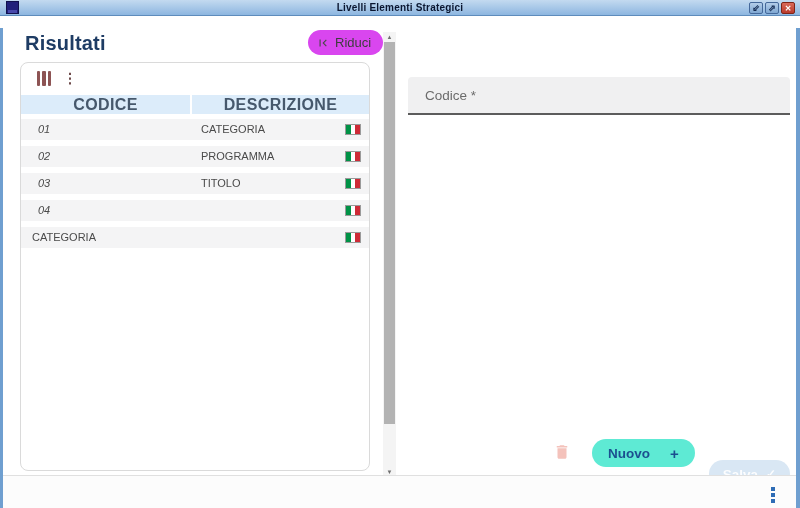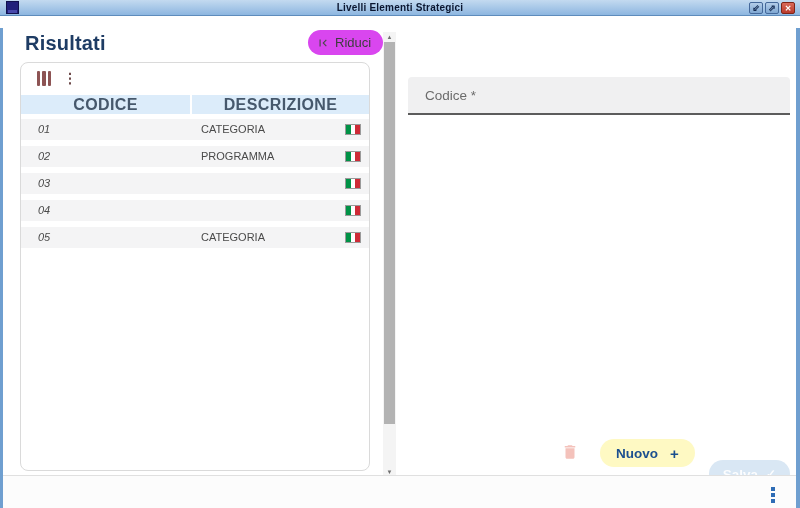--- a/index.html
+++ b/index.html
@@ -127,23 +127,23 @@
   .field .flag{ right:13px; top:50%; transform:translateY(-50%); }
 
   
   .actions{
     position:absolute; left:405px; right:6px; top:409px; height:32px;
     display:flex; align-items:center; justify-content:flex-end; gap:14px;
   }
   .trash-btn{ width:20px; height:20px; border:none; background:transparent; cursor:pointer; margin-right:6px; }
   .trash-btn svg{ width:18px; height:18px; fill:#f4c2bb; }
   .nuovo-btn{
-    height:28px; padding:0 16px; border:none; border-radius:15px; background:#fef9c3;
+    height:28px; padding:0 16px; border:none; border-radius:15px; background:#5eead4;
     color:#1b4f8f; font-size:13.5px; font-weight:bold; display:flex; align-items:center;
-    gap:12px; cursor:pointer; font-family:"Liberation Sans", sans-serif;
+    gap:20px; cursor:pointer; font-family:"Liberation Sans", sans-serif;
   }
   .nuovo-btn .plus{ font-size:15px; font-weight:bold; }
   .salva-btn{
     height:28px; padding:0 14px; border:none; border-radius:15px; background:#d9e7f4;
     color:rgba(255,255,255,.92); font-size:13.5px; font-weight:bold; display:flex;
     align-items:center; gap:8px; cursor:default; font-family:"Liberation Sans", sans-serif;margin-top:42px;
   }
   .salva-btn .check{ font-size:12px; }
 
   
@@ -212,36 +212,36 @@
           <div class="cell-codice">02</div>
           <div class="cell-desc">PROGRAMMA</div>
           <span class="flag">
               <i class="g"></i>
               <i class="w"></i>
               <i class="r"></i>
             </span>
         </div>
         <div class="grid-row">
           <div class="cell-codice">03</div>
+          <div class="cell-desc">TITOLO</div>
           <span class="flag">
               <i class="g"></i>
               <i class="w"></i>
               <i class="r"></i>
             </span>
         </div>
         <div class="grid-row">
           <div class="cell-codice">04</div>
           <span class="flag">
               <i class="g"></i>
               <i class="w"></i>
               <i class="r"></i>
             </span>
         </div>
         <div class="grid-row">
-          <div class="cell-codice">05</div>
           <div class="cell-desc">CATEGORIA</div>
           <span class="flag">
               <i class="g"></i>
               <i class="w"></i>
               <i class="r"></i>
             </span>
         </div>
       </div>
     </div>
 

